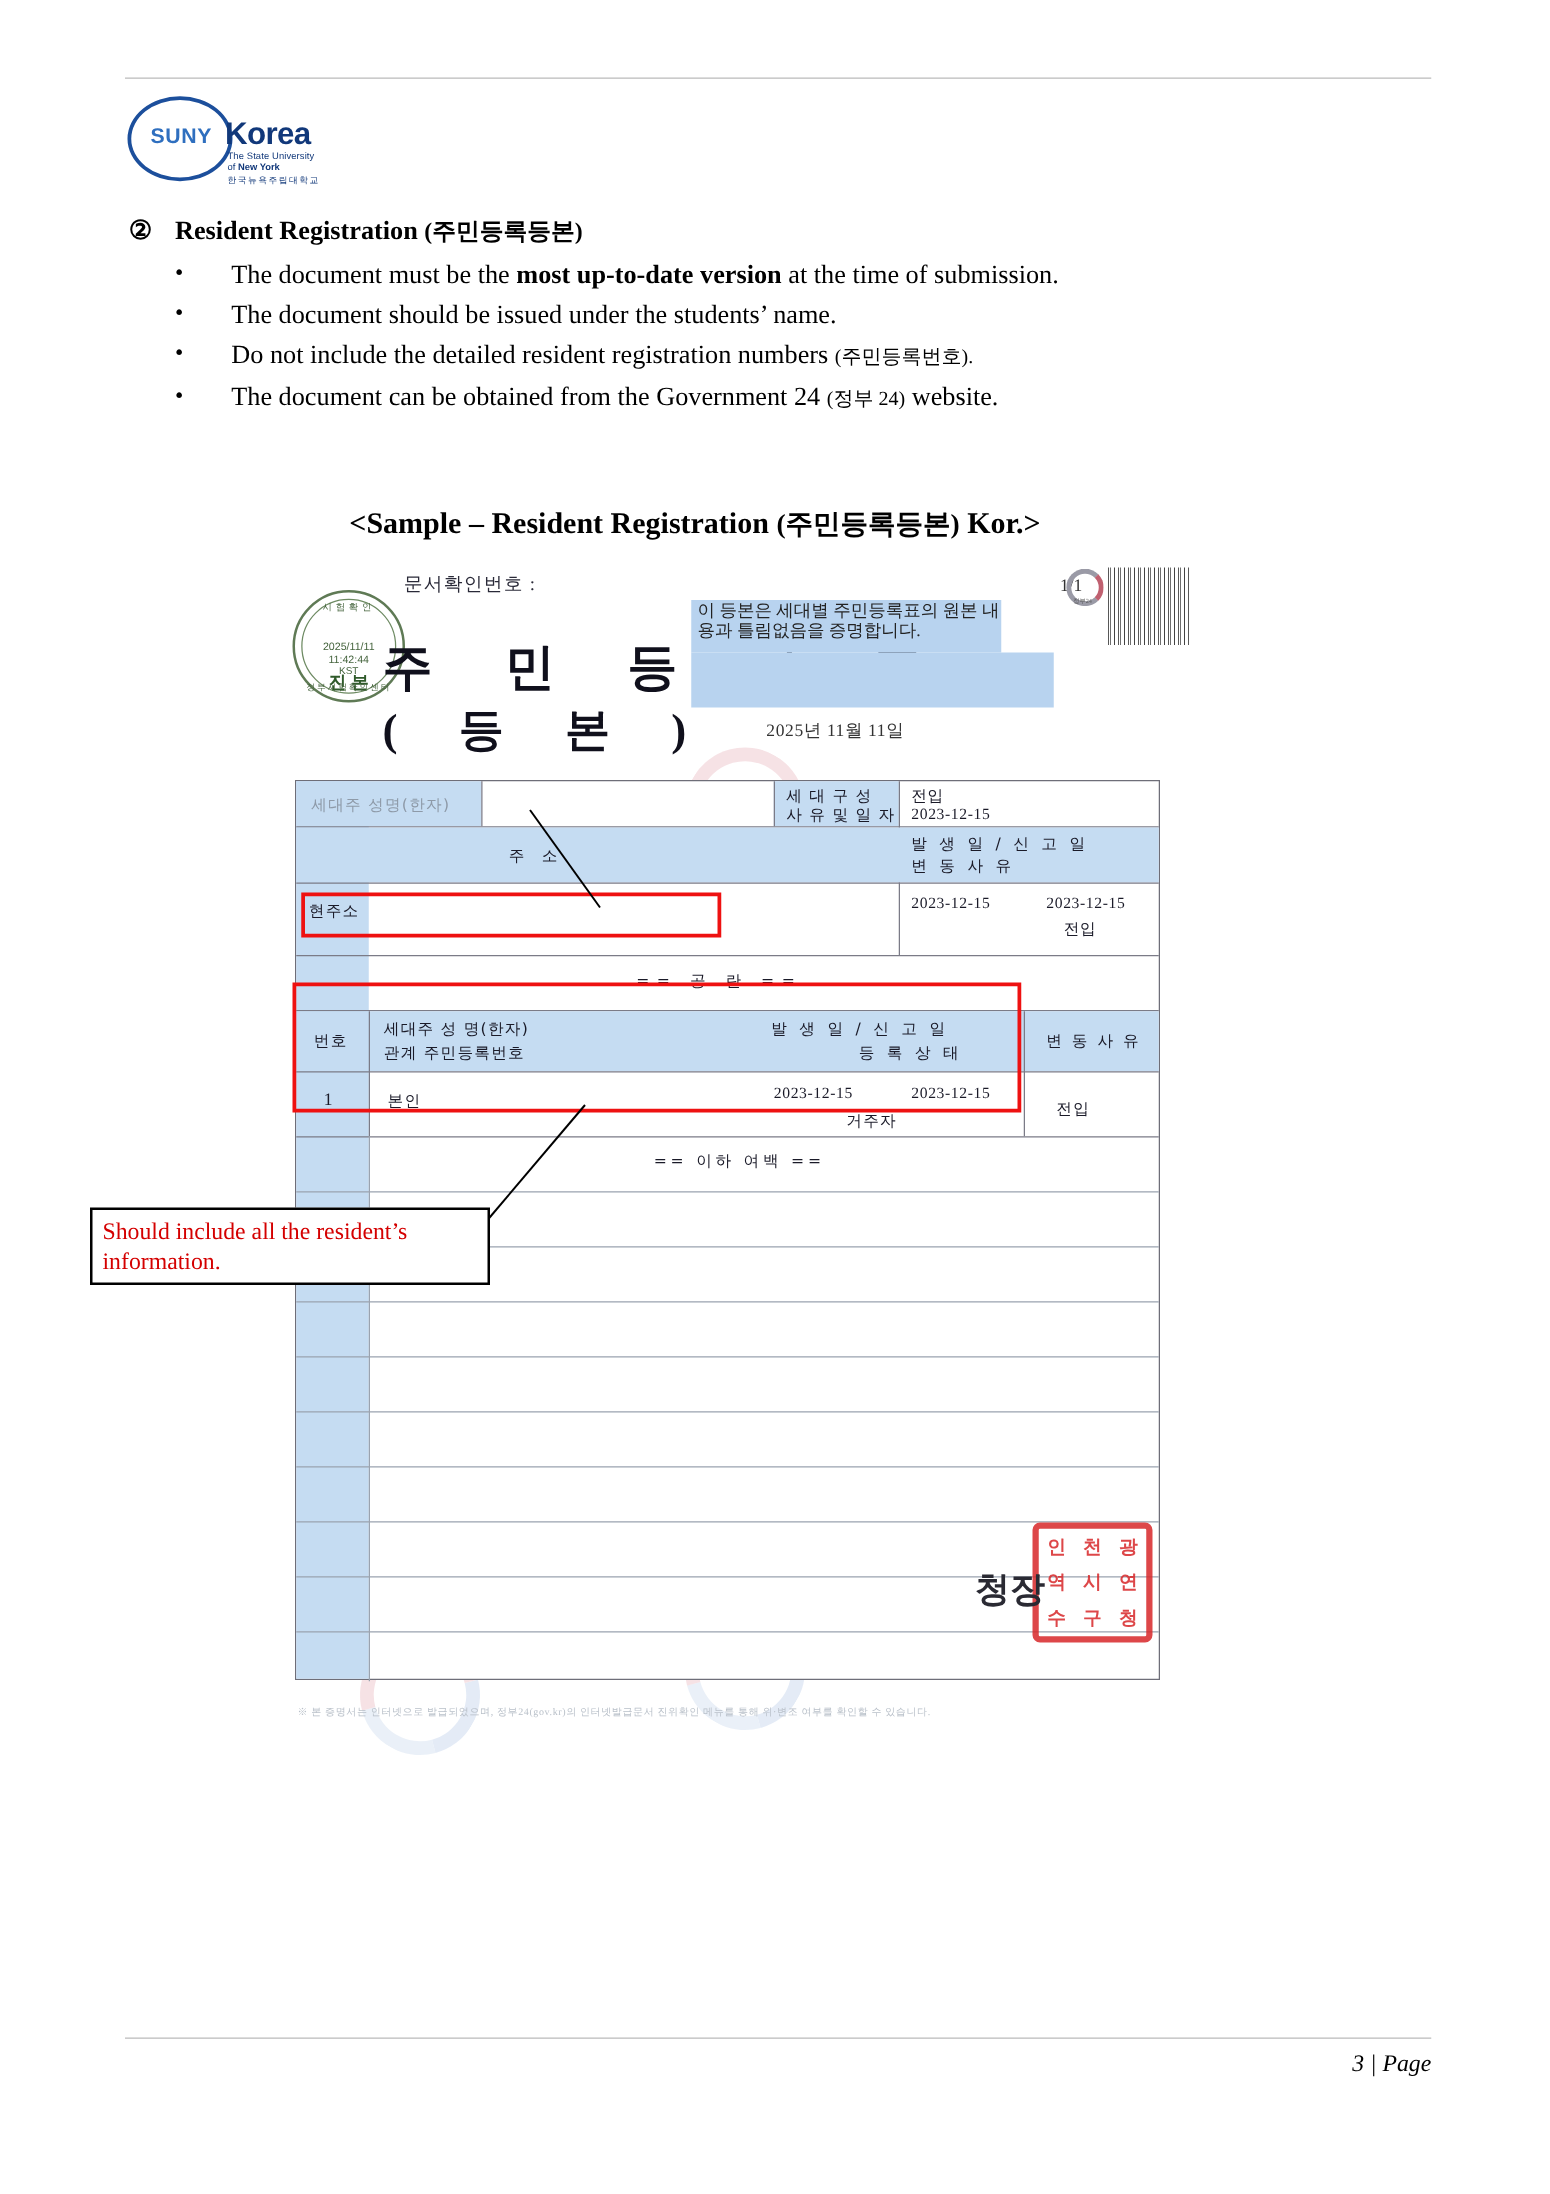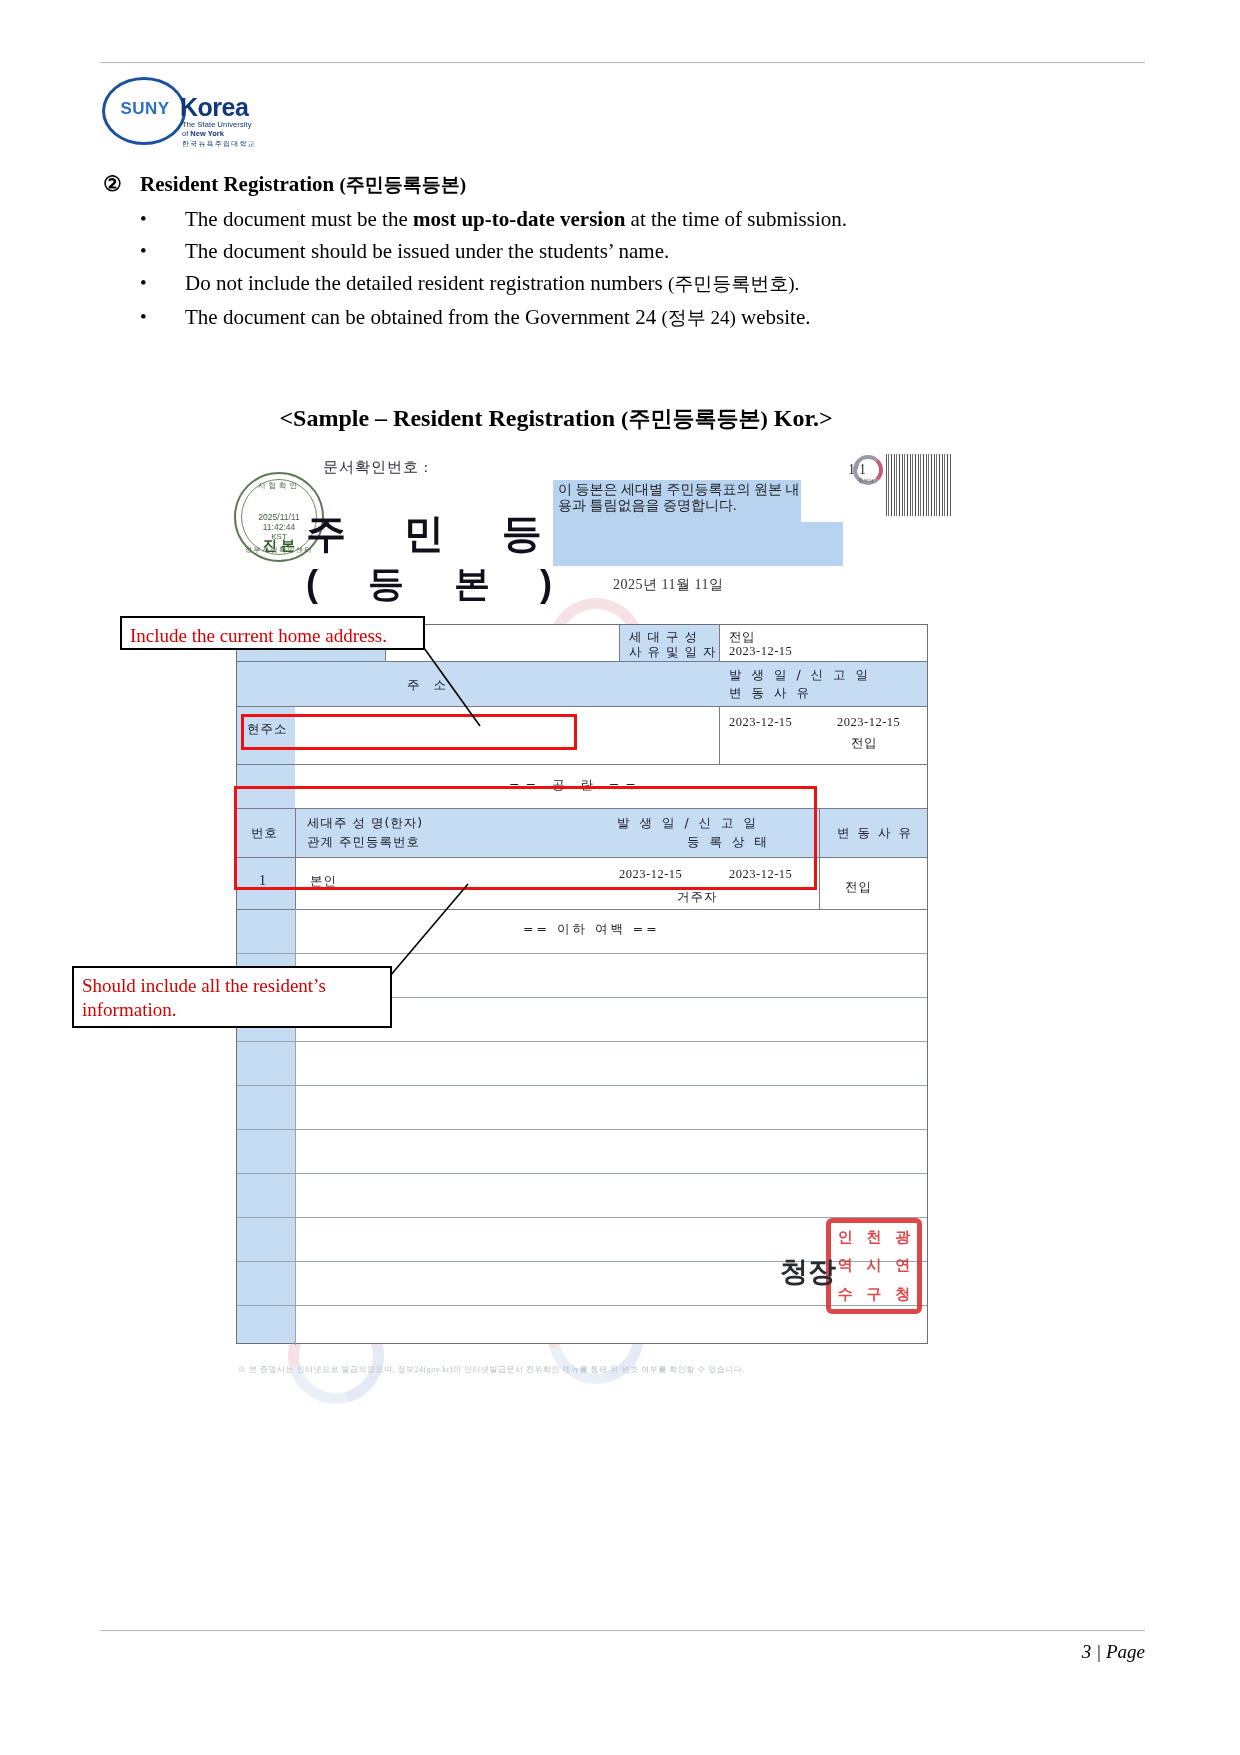--- a/index.html
+++ b/index.html
@@ -69,21 +69,21 @@
 
   .bullet-row{position:absolute;left:140px;width:960px;}
   .bullet-dot{
     position:absolute;left:0;top:0;font-size:19px;line-height:26px;
   }
   .bullet-txt{
     position:absolute;left:45px;top:0;font-size:21px;line-height:26px;
     white-space:nowrap;
   }
   .bullet-txt b{font-weight:bold;}
-  .bullet-txt .kr{font-size:19px;}
+  .bullet-txt .kr{font-size:16px;}
 
   .sample-head{
     position:absolute;left:0;top:404px;width:1112px;text-align:center;
     font-size:24px;font-weight:bold;
   }
   .sample-head .kr{font-size:22px;}
 
   
   .scan{
     position:absolute;left:228px;top:448px;width:728px;height:950px;
@@ -130,21 +130,21 @@
   }
 
   .doc-title{
     position:absolute;left:78px;top:58px;
     font-size:40px;font-weight:bold;letter-spacing:22px;color:#10101c;
     font-family:"DejaVu Sans",sans-serif;
   }
   .doc-title2{
     position:absolute;left:78px;top:112px;
     font-size:36px;font-weight:bold;letter-spacing:20px;color:#10101c;
-    font-family:Liberation Sans, sans-serif;
+    font-family:Liberation Serif, serif;
     text-align:center;
   }
 
   .cert-box{
     position:absolute;left:325px;top:32px;width:248px;height:42px;
     background:#b8d3ef;
   }
   .cert-box2{
     position:absolute;left:325px;top:74px;width:290px;height:44px;
     background:#b8d3ef;
@@ -404,23 +404,20 @@
   </div>
 
   <div class="red-rect" style="left:241px;top:714px;width:336px;height:36px;"></div>
   <div class="red-rect" style="left:234px;top:786px;width:583px;height:104px;"></div>
 
   <svg class="leader" style="left:0;top:0;width:1240px;height:1755px;">
     <line x1="424" y1="648" x2="480" y2="726" stroke="#000" stroke-width="1.6"></line>
     <line x1="390" y1="976" x2="468" y2="884" stroke="#000" stroke-width="1.6"></line>
   </svg>
 
-  <div class="callout" style="left:120px;top:616px;width:305px;height:34px;">
-    <span>Include the current home address.</span>
-  </div>
 
   <div class="callout" style="left:72px;top:966px;width:320px;height:62px;">
     <span>Should include all the resident’s</span><br>
     <span>information.</span>
   </div>
 
   <div class="footer">
     <div class="footer-pg">3 | Page</div>
   </div>
 

